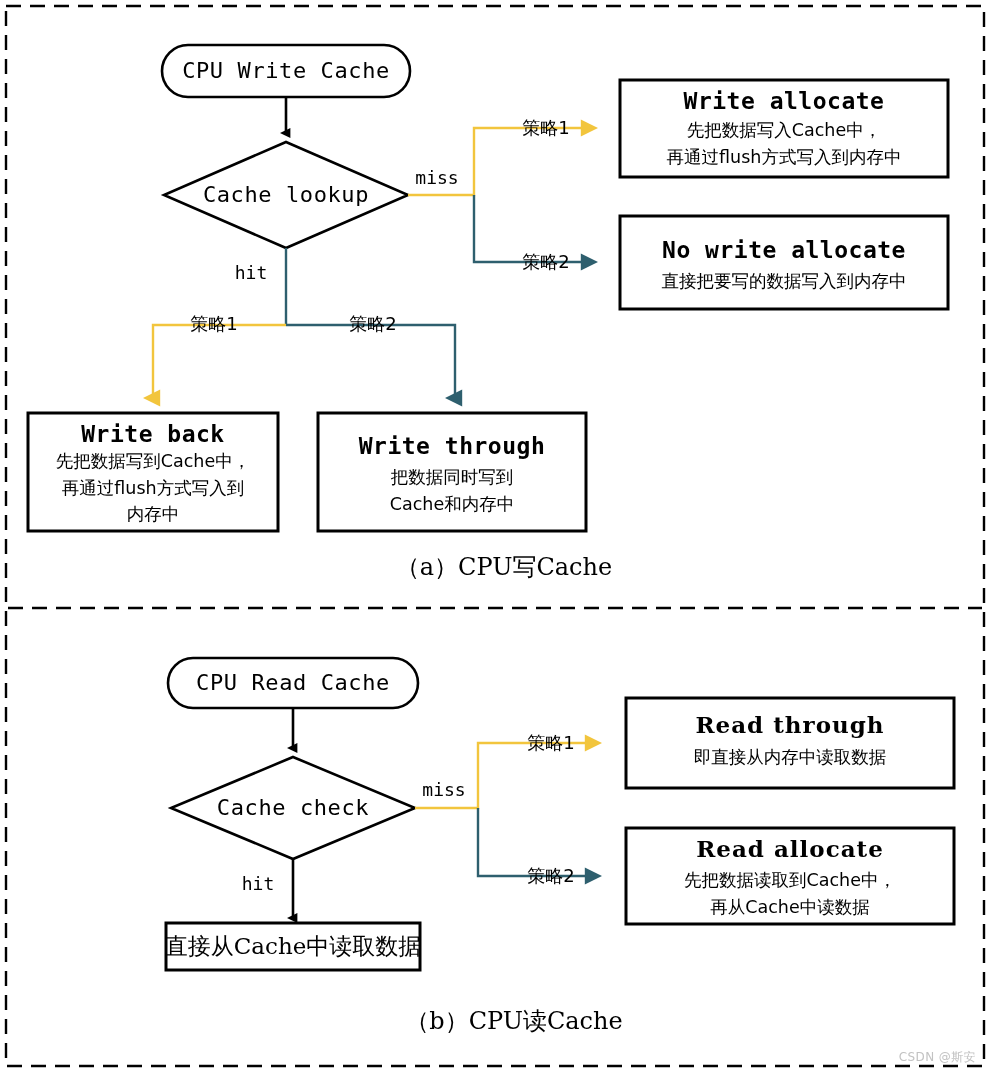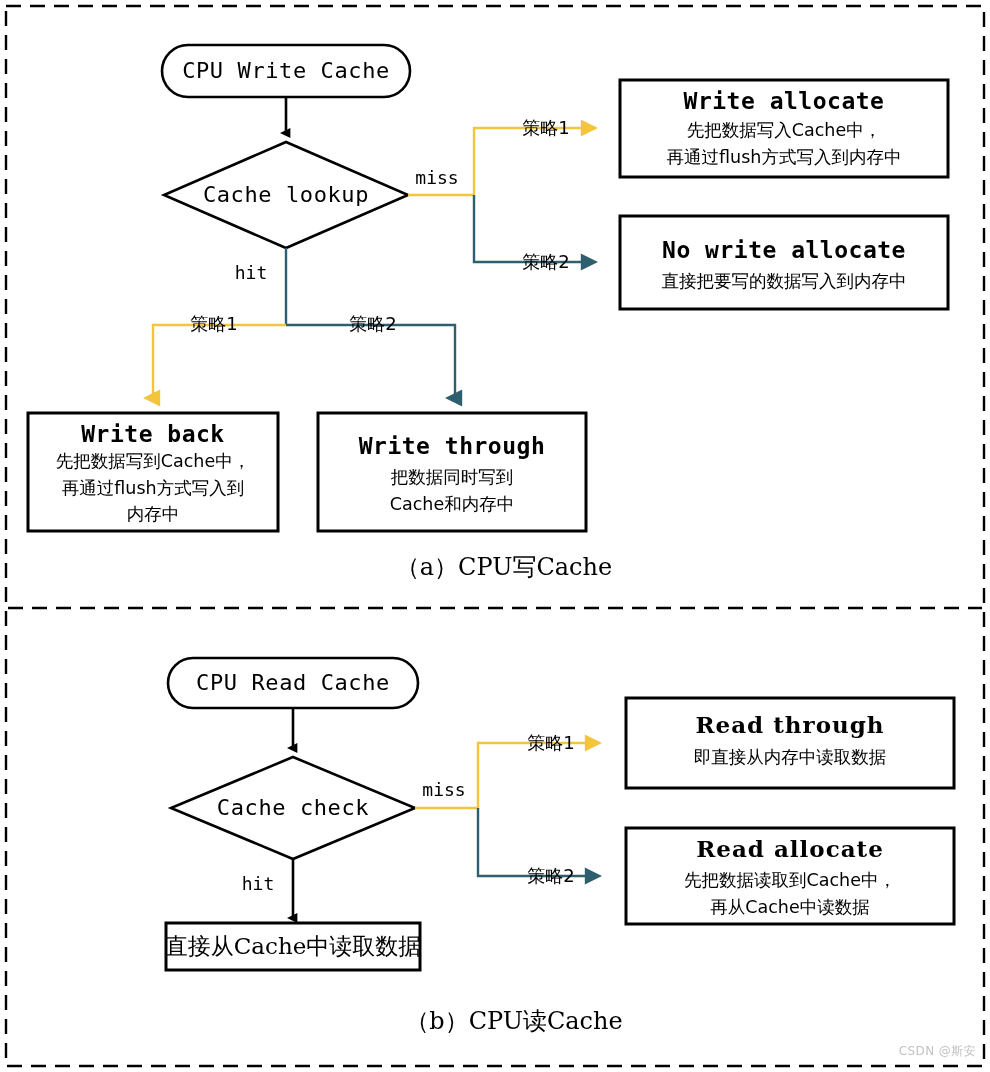--- a/index.html
+++ b/index.html
@@ -90,21 +90,21 @@
     font-family: "DejaVu Sans Mono", "Liberation Mono", monospace;
     font-size: 18px;
   }
   .t-caption {
     font-family: "DejaVu Serif", "Liberation Serif", serif;
     font-size: 24px;
   }
   .watermark {
     position: absolute;
     right: 14px;
-    bottom: 12px;
+    bottom: 6px;
     font-family: "DejaVu Sans", "Liberation Sans", sans-serif;
     font-size: 12px;
     color: #c2c2c2;
     letter-spacing: 0.4px;
   }
 </style>
 </head>
 <body>
 
 <div id="diagram-root">

